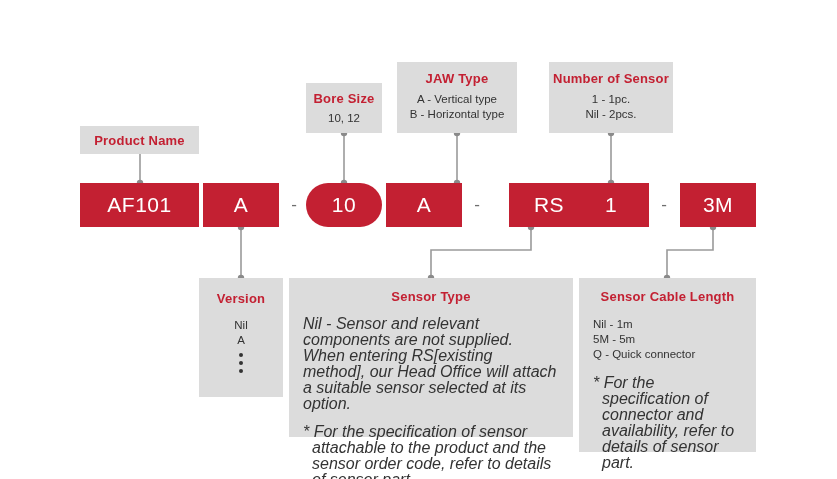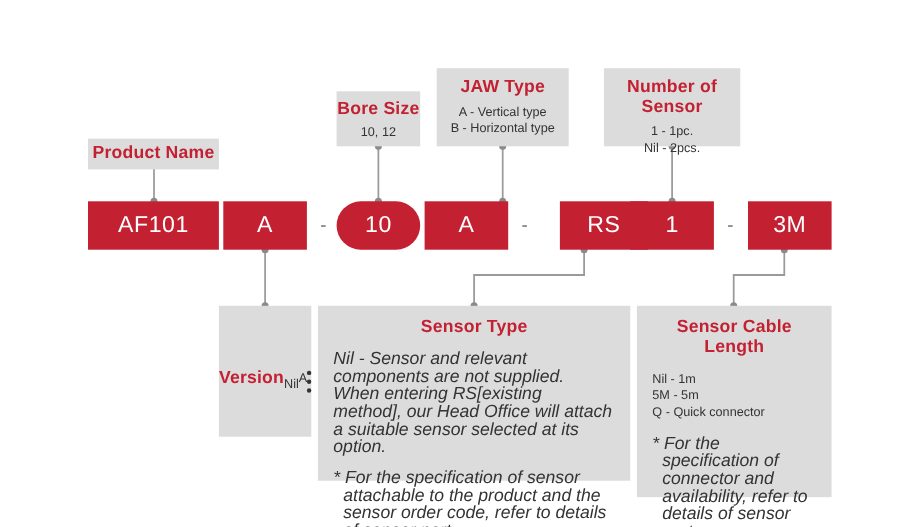--- a/index.html
+++ b/index.html
@@ -35,21 +35,21 @@
   }
 
   
   .callout{
     position:absolute;
     background:#dcdcdc;
     box-sizing:border-box;
   }
   .callout .c-title{
     color:#c32032;
-    font-size:16px;
+    font-size:13px;
     font-weight:bold;
     text-align:center;
     letter-spacing:.2px;
   }
   .callout .c-line{
     color:#333333;
     font-size:11.5px;
     line-height:15px;
   }
   .center-lines{text-align:center;}
@@ -167,21 +167,21 @@
   <div class="code-block" style="left:573px;width:76px;">
     <span>1</span>
   </div>
 
   <div class="dash" style="left:653px;">-</div>
 
   <div class="code-block" style="left:680px;width:76px;">
     <span>3M</span>
   </div>
 
-  <div class="callout" style="left:199px;top:278px;width:84px;height:119px;padding-top:13px;display:flex;flex-direction:row;align-items:center;">
+  <div class="callout" style="left:199px;top:278px;width:84px;height:119px;padding-top:13px;display:flex;flex-direction:column;align-items:center;">
     <div class="c-title">Version</div>
     <div class="c-line center-lines" style="margin-top:12px;">Nil</div>
     <div class="c-line center-lines">A</div>
     <div class="ellipsis">
       <i></i>
         <i></i>
         <i></i>
     </div>
   </div>
 

